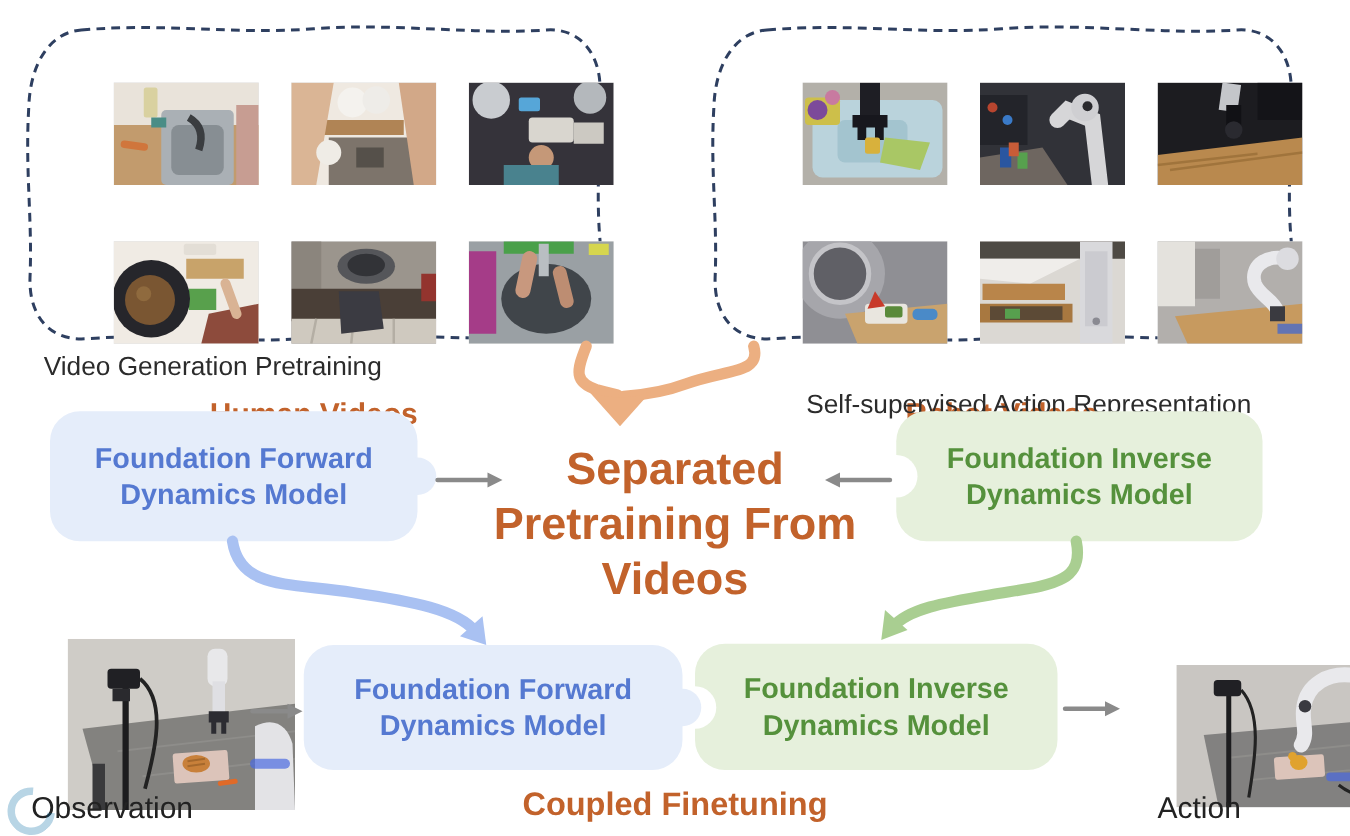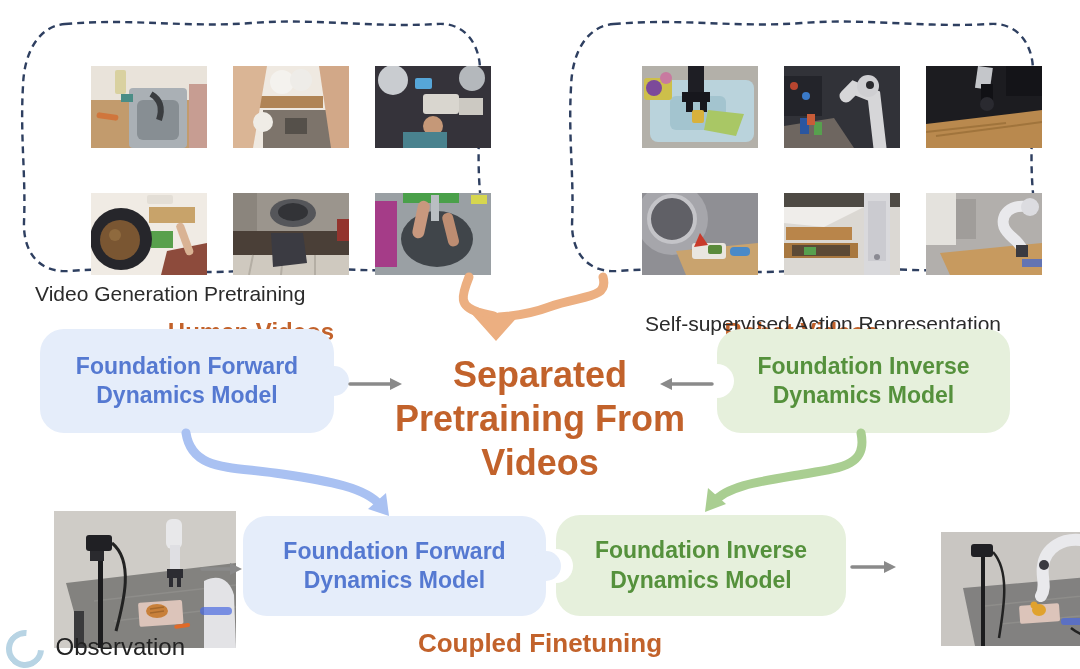--- a/index.html
+++ b/index.html
@@ -43,21 +43,21 @@
   }
   .notch-left::before{
     content:"";position:absolute;left:-17px;top:50%;transform:translateY(-50%);
     width:34px;height:34px;border-radius:50%;background:#fff;
   }
   
   .photo{position:absolute;overflow:hidden;z-index:1;}
   .photo svg{display:block;width:100%;height:100%;}
   #photo-observation{left:14px;top:495px;width:182px;height:137px;}
   #photo-action{left:901px;top:516px;width:160px;height:114px;}
-  .photo-label{position:absolute;font-size:24px;color:#222;text-align:right;z-index:1;}
+  .photo-label{position:absolute;font-size:24px;color:#222;text-align:left;z-index:1;}
   #label-observation{left:25px;top:633px;width:160px;}
   #label-action{left:926px;top:633px;width:110px;}
   
   .arrows{position:absolute;inset:0;width:100%;height:100%;z-index:4;pointer-events:none;}
   
   .watermark{
     position:absolute;left:6px;top:622px;display:flex;align-items:flex-start;
     color:#0369a1;opacity:.28;z-index:5;pointer-events:none;flex-direction:column;
   }
   .wm-logo{
@@ -325,20 +325,21 @@
         <circle cx="93" cy="73" r="3.5" fill="#e0a22e"></circle>
     <path d="M130 96 C140 104 150 106 160 104" stroke="#222" stroke-width="2.5" fill="none"></path>
     <rect x="40" y="22" width="4" height="92" fill="#1c1c1e"></rect>
     <rect x="30" y="12" width="22" height="13" rx="3" fill="#202024"></rect>
     <path d="M52 20 C70 40 62 80 58 106" stroke="#222" stroke-width="2.5" fill="none"></path>
   </svg>
     </figure>
 
   <div class="photo-label" id="label-observation">Observation</div>
   <div class="center-heading" id="coupled-heading">Coupled Finetuning</div>
+  <div class="photo-label" id="label-action">Action</div>
 
   <div class="watermark">
     <span class="wm-logo"></span>
     <span class="wm-badge">100</span>
     <span class="wm-text">大数跨境</span>
   </div>
 
 </div>
 
 </body></html>

